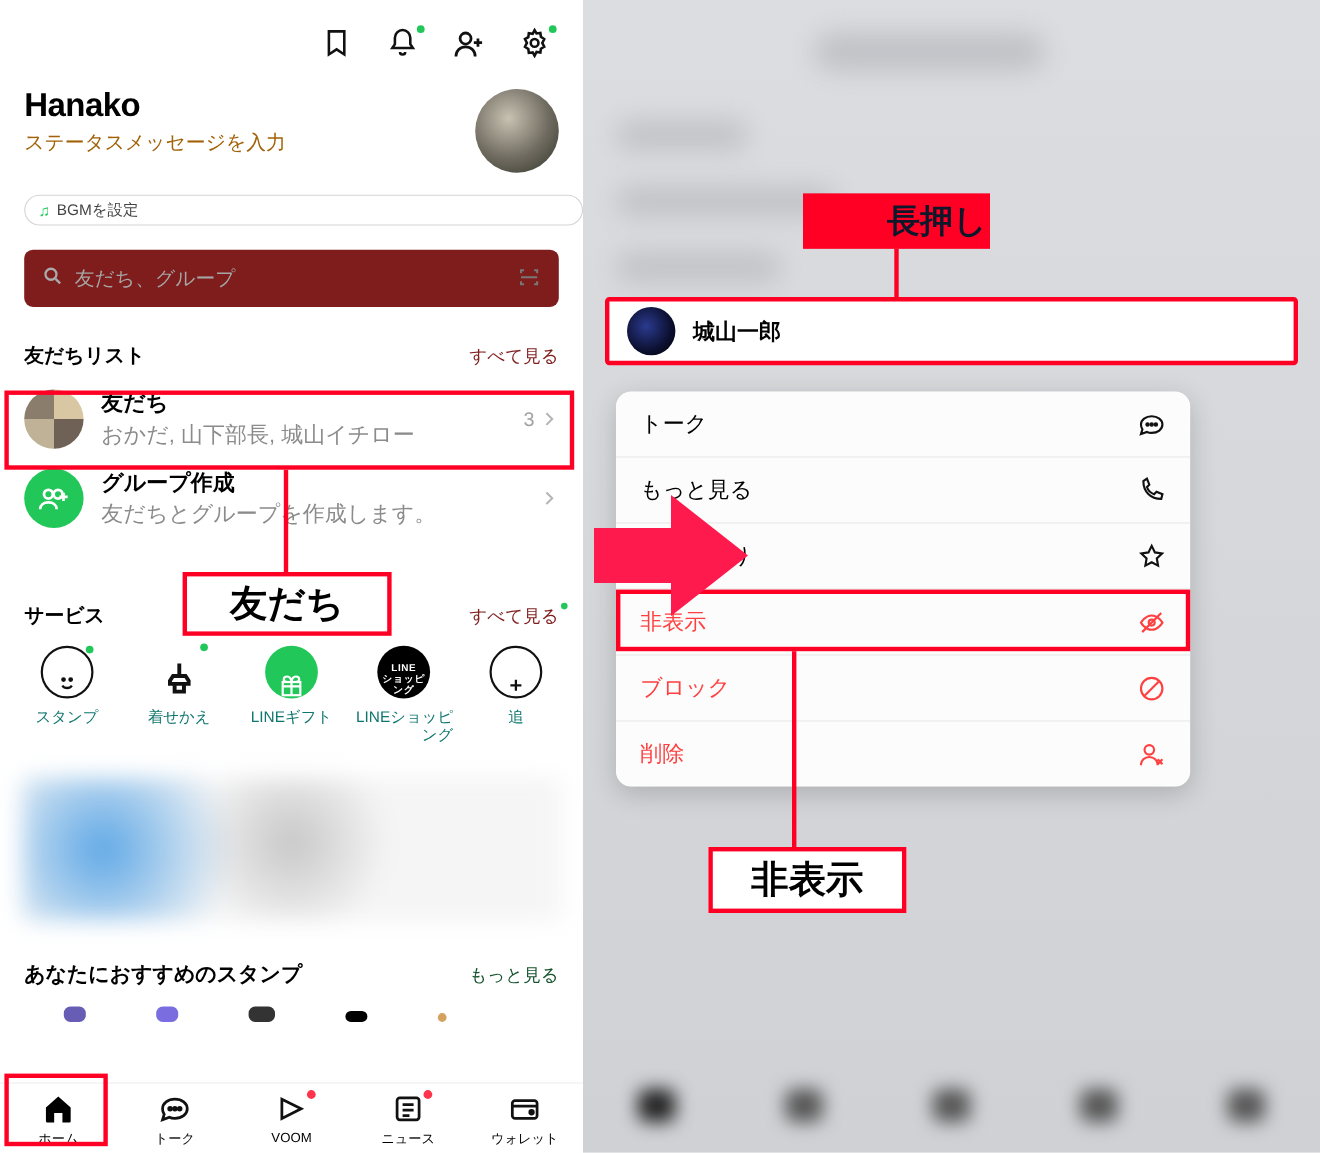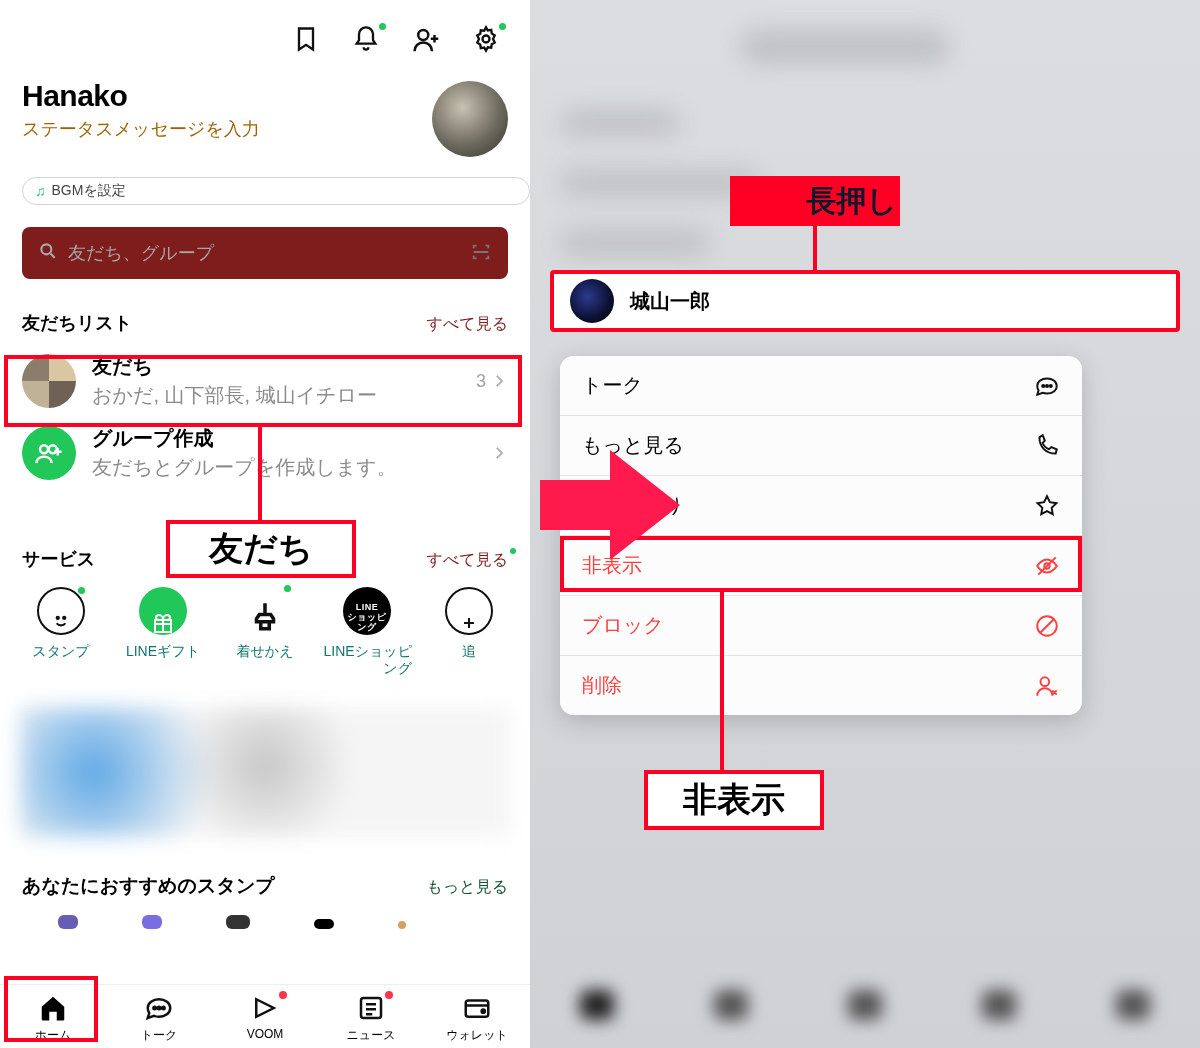--- a/index.html
+++ b/index.html
@@ -414,36 +414,36 @@
         <svg viewBox="0 0 24 24" width="26" height="26" fill="none" stroke="#111" stroke-width="2">
             <circle cx="9" cy="10" r="1" fill="#111"></circle>
             <circle cx="15" cy="10" r="1" fill="#111"></circle>
             <path d="M8 15c1 1.5 2.5 2 4 2s3-0.5 4-2"></path>
           </svg>
         <span class="dot3"></span>
       </div>
       <div class="svc-label">スタンプ</div>
     </div>
     <div class="svc">
+      <div class="svc-icon">
+        <svg viewBox="0 0 24 24" width="34" height="38" fill="none" stroke="#111" stroke-width="2.5">
+            <path d="M12 3v8M8 11h8l2 3v2H6v-2z M9 16v5h6v-5"></path>
+          </svg>
+        <span class="dot3"></span>
+      </div>
+      <div class="svc-label">着せかえ</div>
+    </div>
+    <div class="svc">
       <div class="svc-icon svc-green">
         <svg viewBox="0 0 24 24" width="24" height="24" fill="none" stroke="#fff" stroke-width="2">
             <rect x="4" y="9" width="16" height="12"></rect>
             <path d="M4 13h16M12 9v12M8 9c-2 0-3-1-3-2.5S6 4 8 4s4 2 4 5M16 9c2 0 3-1 3-2.5S18 4 16 4s-4 2-4 5"></path>
           </svg>
       </div>
       <div class="svc-label">LINEギフト</div>
-    </div>
-    <div class="svc">
-      <div class="svc-icon">
-        <svg viewBox="0 0 24 24" width="34" height="38" fill="none" stroke="#111" stroke-width="2.5">
-            <path d="M12 3v8M8 11h8l2 3v2H6v-2z M9 16v5h6v-5"></path>
-          </svg>
-        <span class="dot3"></span>
-      </div>
-      <div class="svc-label">着せかえ</div>
     </div>
     <div class="svc">
       <div class="svc-icon svc-black">
         <div style="font-size:9px; white-space:pre-line;">LINE
 ショッピング</div>
       </div>
       <div class="svc-label">LINEショッピング</div>
     </div>
     <div class="svc">
       <div class="svc-icon svc-outline" style="border-width:2px;">

